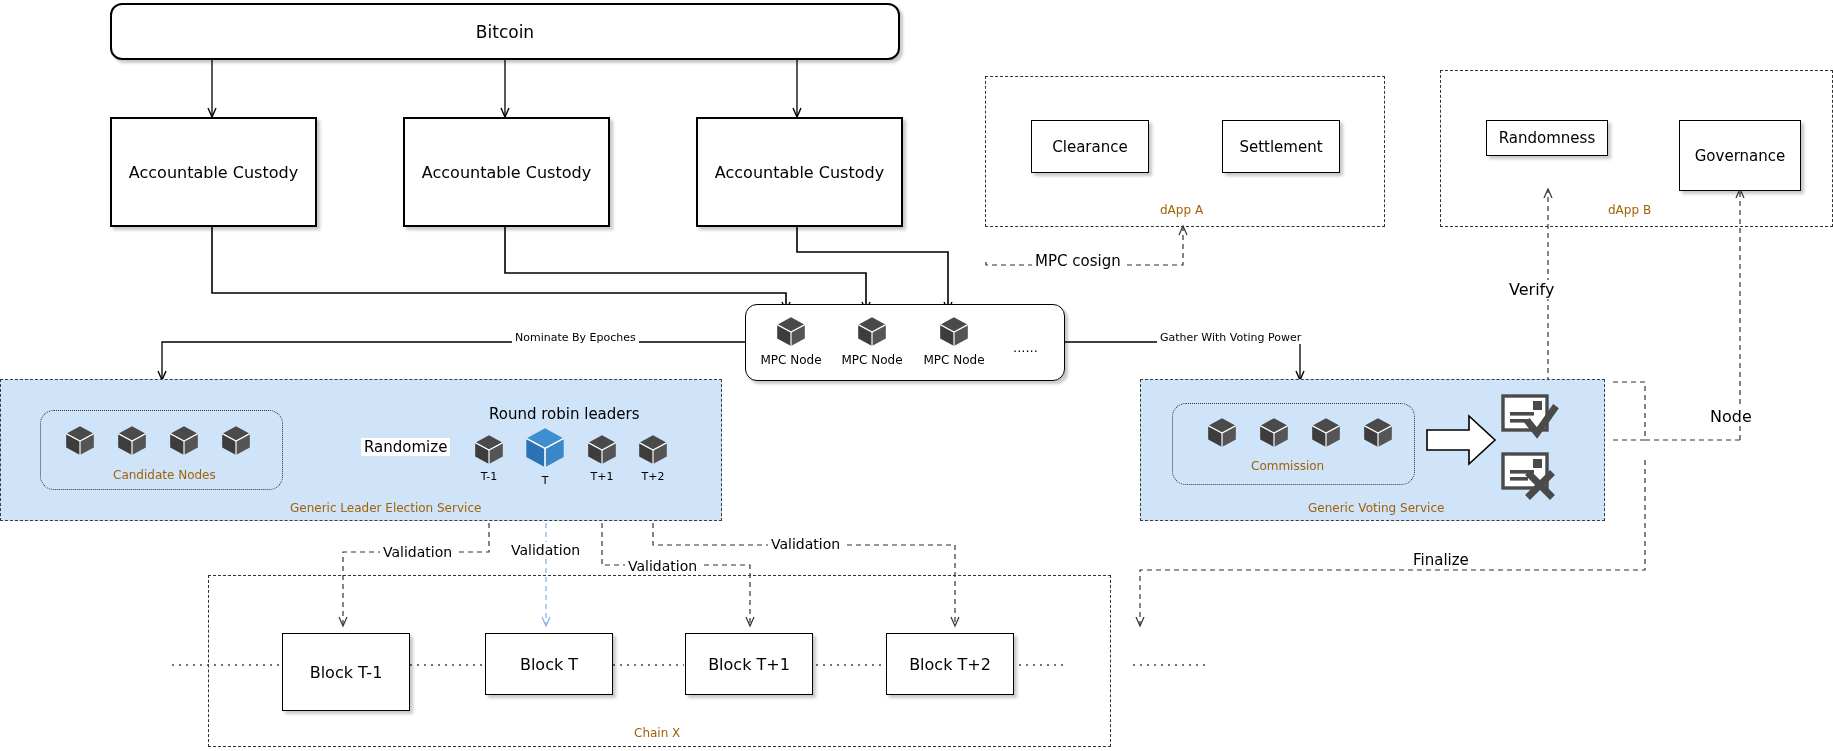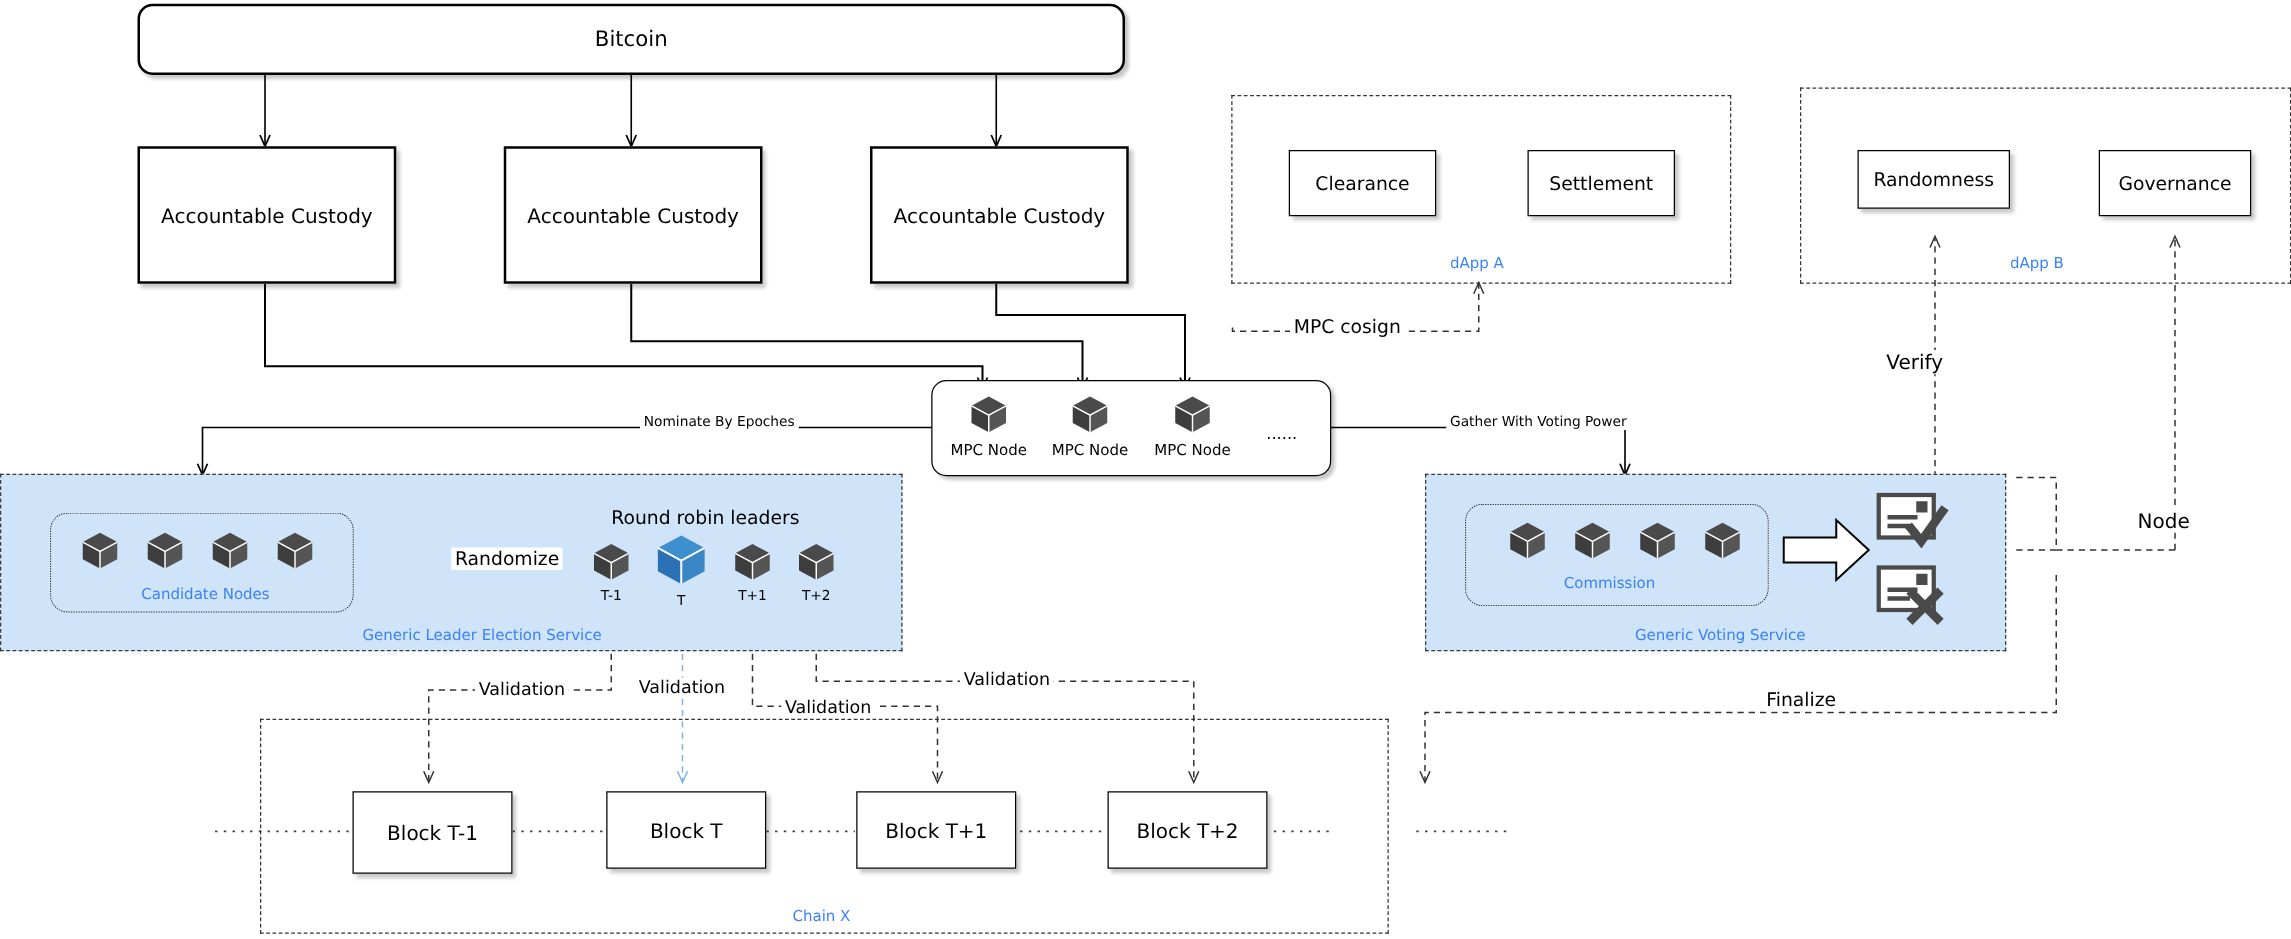--- a/index.html
+++ b/index.html
@@ -19,21 +19,21 @@
   .rounded{border-radius:12px;}
   .bluebox{background:#cfe3fa;border:1px solid #000;box-shadow:3px 3px 3px rgba(0,0,0,.22);}
 
   .panel{position:absolute;box-sizing:border-box;background:#cfe3f9;border:1px dashed #3b3b3b;}
   .dashgroup{position:absolute;box-sizing:border-box;border:1px dashed #333;background:transparent;}
   .dotgroup{position:absolute;box-sizing:border-box;border:1px dotted #333;border-radius:14px;background:transparent;}
 
   .lbl{position:absolute;color:#000;white-space:nowrap;}
   .edgelbl{position:absolute;white-space:nowrap;background:#fff;padding:0 3px;color:#000;
            text-shadow:0 0 2px #fff, 0 0 3px #fff;}
-  .sub{position:absolute;white-space:nowrap;color:#3b82f6;}
+  .sub{position:absolute;white-space:nowrap;color:#a16207;}
 
   .cube{position:absolute;}
   .capnode{position:absolute;white-space:nowrap;text-align:center;}
 </style>
 </head>
 <body>
 
 <div id="stage">
 
   <svg id="wires" viewBox="0 0 1833 751">
@@ -107,24 +107,24 @@
   <div class="dashgroup" style="left:985px;top:76px;width:400px;height:151px;"></div>
   <div class="node box thin hand" style="left:1031px;top:120px;width:118px;height:53px;font-size:15px;">
     <span>Clearance</span>
   </div>
   <div class="node box thin hand" style="left:1222px;top:120px;width:118px;height:53px;font-size:15px;">
     <span>Settlement</span>
   </div>
   <div class="sub" style="left:1160px;top:203px;font-size:12px;">dApp A</div>
 
   <div class="dashgroup" style="left:1440px;top:70px;width:393px;height:157px;"></div>
-  <div class="node box thin hand" style="left:1486px;top:120px;width:122px;height:47px;font-size:15px;">
+  <div class="node box thin hand" style="left:1486px;top:120px;width:122px;height:36px;font-size:15px;">
     <span>Randomness</span>
   </div>
-  <div class="node box thin hand" style="left:1679px;top:120px;width:122px;height:53px;font-size:15px;">
+  <div class="node box thin hand" style="left:1679px;top:120px;width:122px;height:71px;font-size:15px;">
     <span>Governance</span>
   </div>
   <div class="sub" style="left:1608px;top:203px;font-size:12px;">dApp B</div>
 
   <div class="node box thin rounded" style="left:745px;top:304px;width:320px;height:77px;background:#fff;"></div>
 
   <div class="capnode" style="left:755px;top:314px;width:72px;">
     <svg width="34" height="34" viewBox="0 0 32 32">
       <path d="M16,3 L29,10 L16,17 L3,10 Z" fill="#4a4a4a"></path>
       <path d="M3,10 L16,17 L16,30 L3,23 Z" fill="#3d3d3d"></path>
@@ -315,21 +315,21 @@
   </svg>
 
   <div class="edgelbl hand" style="left:380px;top:544px;font-size:14px;">Validation</div>
   <div class="edgelbl hand" style="left:508px;top:542px;font-size:14px;">Validation</div>
   <div class="edgelbl hand" style="left:625px;top:558px;font-size:14px;">Validation</div>
   <div class="edgelbl hand" style="left:768px;top:536px;font-size:14px;">Validation</div>
 
   <div class="dashgroup" style="left:208px;top:575px;width:903px;height:172px;"></div>
   <div class="sub" style="left:634px;top:726px;font-size:12px;">Chain X</div>
 
-  <div class="node box thin hand" style="left:282px;top:633px;width:128px;height:66px;font-size:16px;">
+  <div class="node box thin hand" style="left:282px;top:633px;width:128px;height:78px;font-size:16px;">
     <span>Block T-1</span>
   </div>
   <div class="node box thin hand" style="left:485px;top:633px;width:128px;height:62px;font-size:16px;">
     <span>Block T</span>
   </div>
   <div class="node box thin hand" style="left:685px;top:633px;width:128px;height:62px;font-size:16px;">
     <span>Block T+1</span>
   </div>
   <div class="node box thin hand" style="left:886px;top:633px;width:128px;height:62px;font-size:16px;">
     <span>Block T+2</span>

